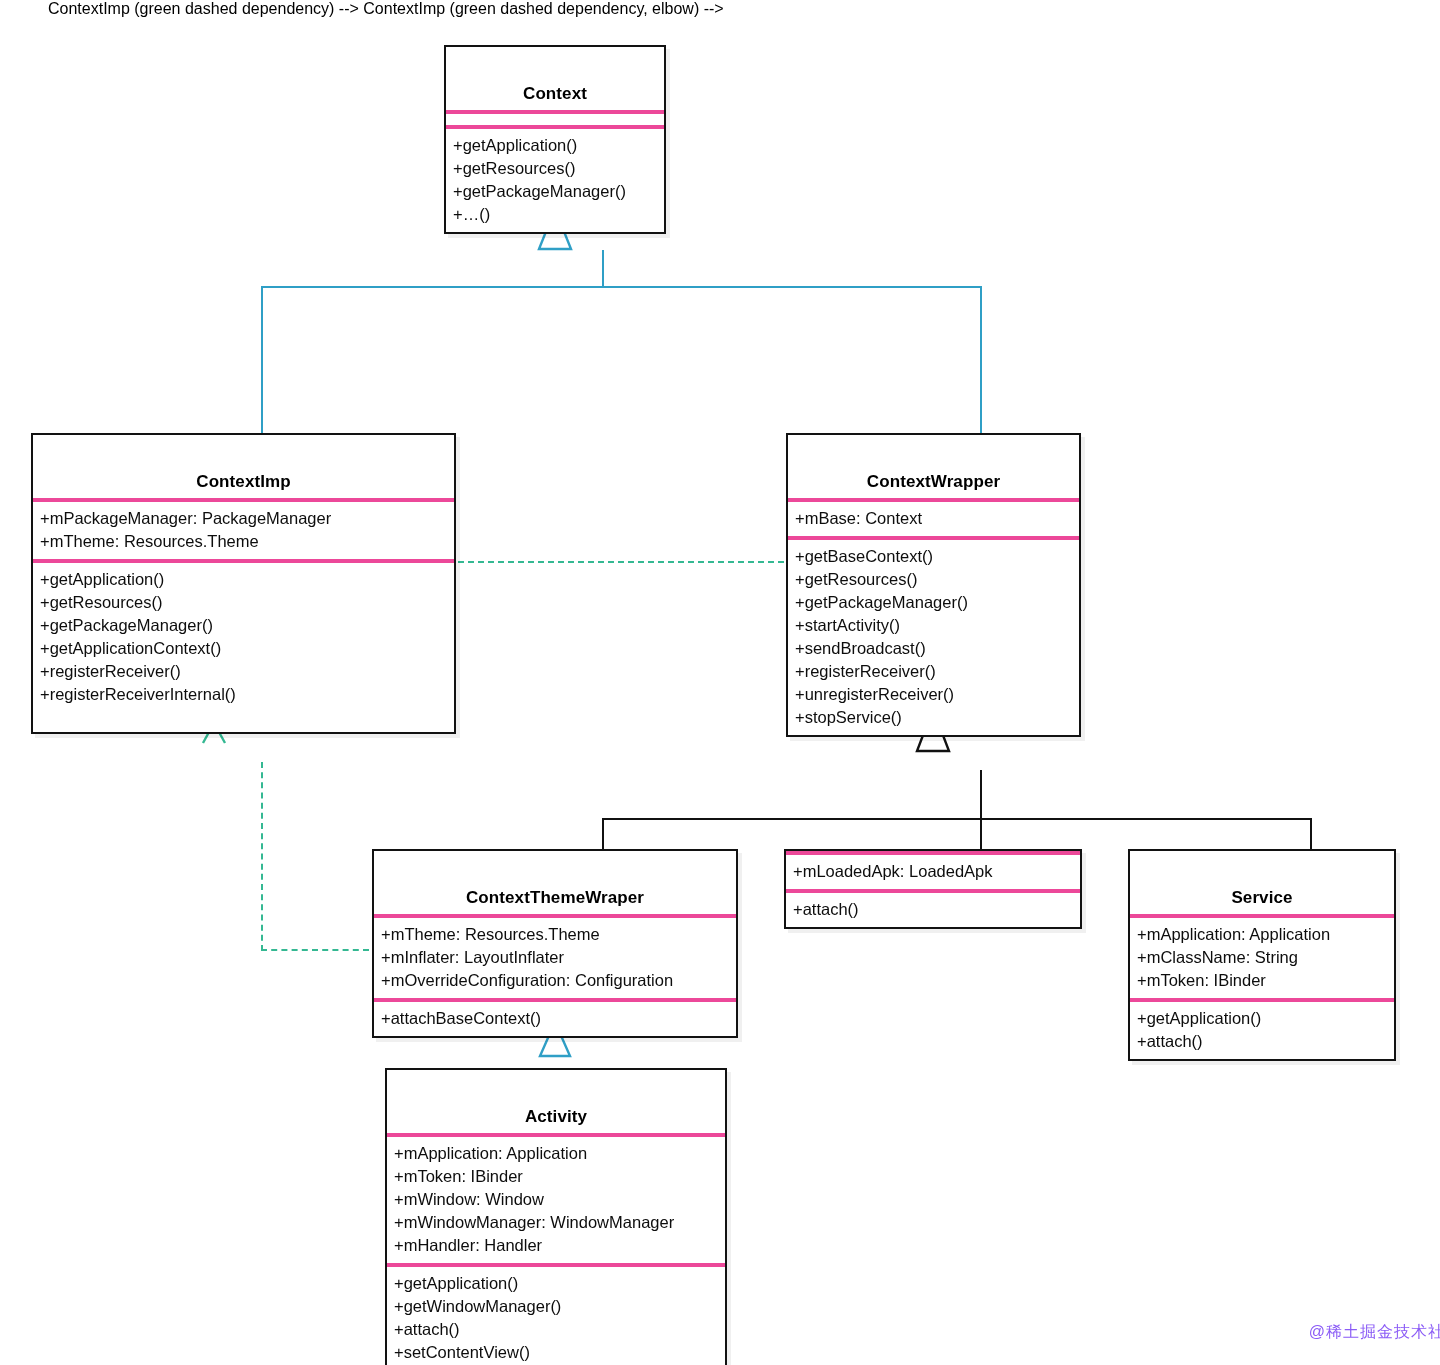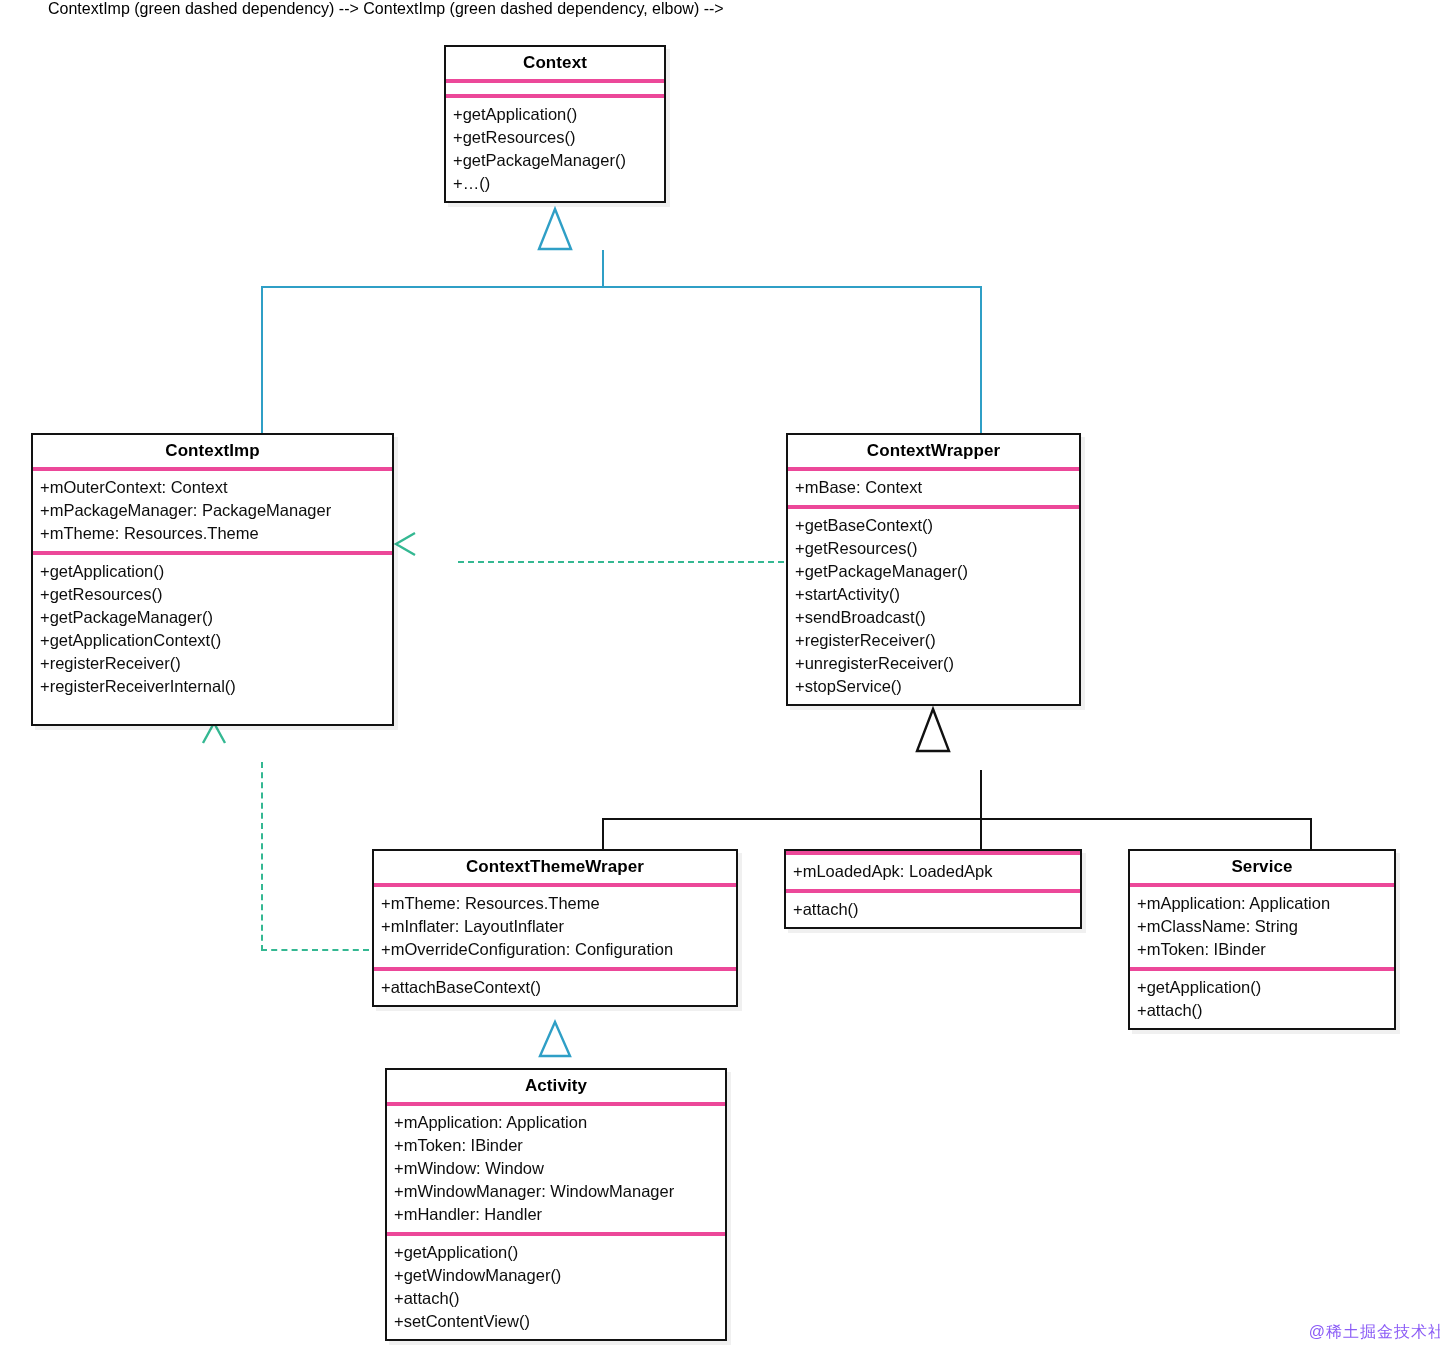--- a/index.html
+++ b/index.html
@@ -28,20 +28,21 @@
   }
   .uml-title {
     box-sizing: border-box;
     text-align: center;
     font-weight: bold;
     font-size: 17px;
     color: #000000;
     letter-spacing: 0.1px;
     padding: 7px 6px 6px 6px;
     line-height: 1.1;
+    margin-top: 31px;
   }
   .uml-compartment {
     box-sizing: border-box;
     border-top: 4px solid #ec4899;
     padding: 5px 7px 6px 7px;
   }
   .uml-compartment.empty {
     min-height: 15px;
     padding: 0;
   }
@@ -166,24 +167,23 @@
     <div class="uml-compartment empty"></div>
     <div class="uml-compartment">
       <div class="uml-row">+getApplication()</div>
       <div class="uml-row">+getResources()</div>
       <div class="uml-row">+getPackageManager()</div>
       <div class="uml-row">+…()</div>
     </div>
   </div>
 
   
-  <div class="uml-class" style="left:31px; top:433px; width:363px;">
+  <div class="uml-class" style="left:31px; top:433px; width:425px;">
     <div class="uml-title">ContextImp</div>
     <div class="uml-compartment">
-      <div class="uml-row">+mOuterContext: Context</div>
       <div class="uml-row">+mPackageManager: PackageManager</div>
       <div class="uml-row">+mTheme: Resources.Theme</div>
     </div>
     <div class="uml-compartment" style="padding-bottom:26px;">
       <div class="uml-row">+getApplication()</div>
       <div class="uml-row">+getResources()</div>
       <div class="uml-row">+getPackageManager()</div>
       <div class="uml-row">+getApplicationContext()</div>
       <div class="uml-row">+registerReceiver()</div>
       <div class="uml-row">+registerReceiverInternal()</div>

